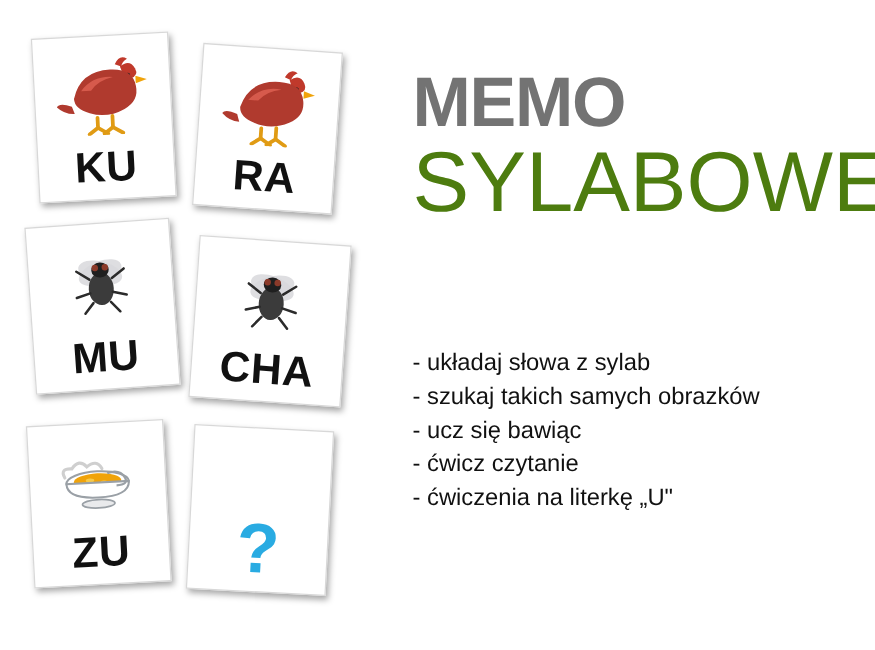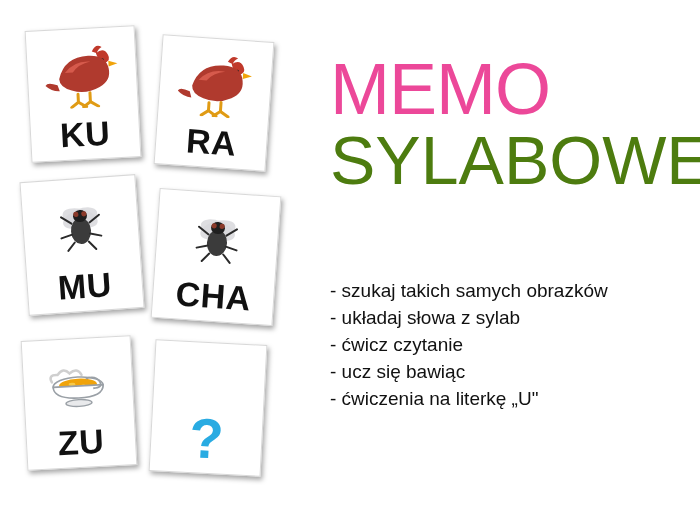--- a/index.html
+++ b/index.html
@@ -70,24 +70,24 @@
 
   
   #title-block {
     position: absolute;
     left: 330px;
     top: 56px;
     width: 360px;
   }
   #title-main {
     font-family: "Liberation Sans", sans-serif;
-    font-weight: 400;
-    font-size: 72px;
+    font-weight: 700;
+    font-size: 56px;
     line-height: 0.92;
-    color: #ec4899;
+    color: #737373;
     letter-spacing: -1px;
     margin: 0;
   }
   #title-sub {
     font-family: "Liberation Sans", sans-serif;
     font-weight: 400;
     font-size: 68px;
     line-height: 1;
     color: #4d7c0f;
     letter-spacing: 0px;
@@ -205,20 +205,20 @@
     <div class="art"></div>
     <div class="qmark">?</div>
   </div>
 
   <div id="title-block">
     <div id="title-main">MEMO</div>
     <div id="title-sub">SYLABOWE</div>
   </div>
 
   <ul id="features">
+    <li>- układaj słowa z sylab</li>
     <li>- szukaj takich samych obrazków</li>
-    <li>- układaj słowa z sylab</li>
+    <li>- ucz się bawiąc</li>
     <li>- ćwicz czytanie</li>
-    <li>- ucz się bawiąc</li>
     <li>- ćwiczenia na literkę „U"</li>
   </ul>
 
 </div>
 
 </body></html>

